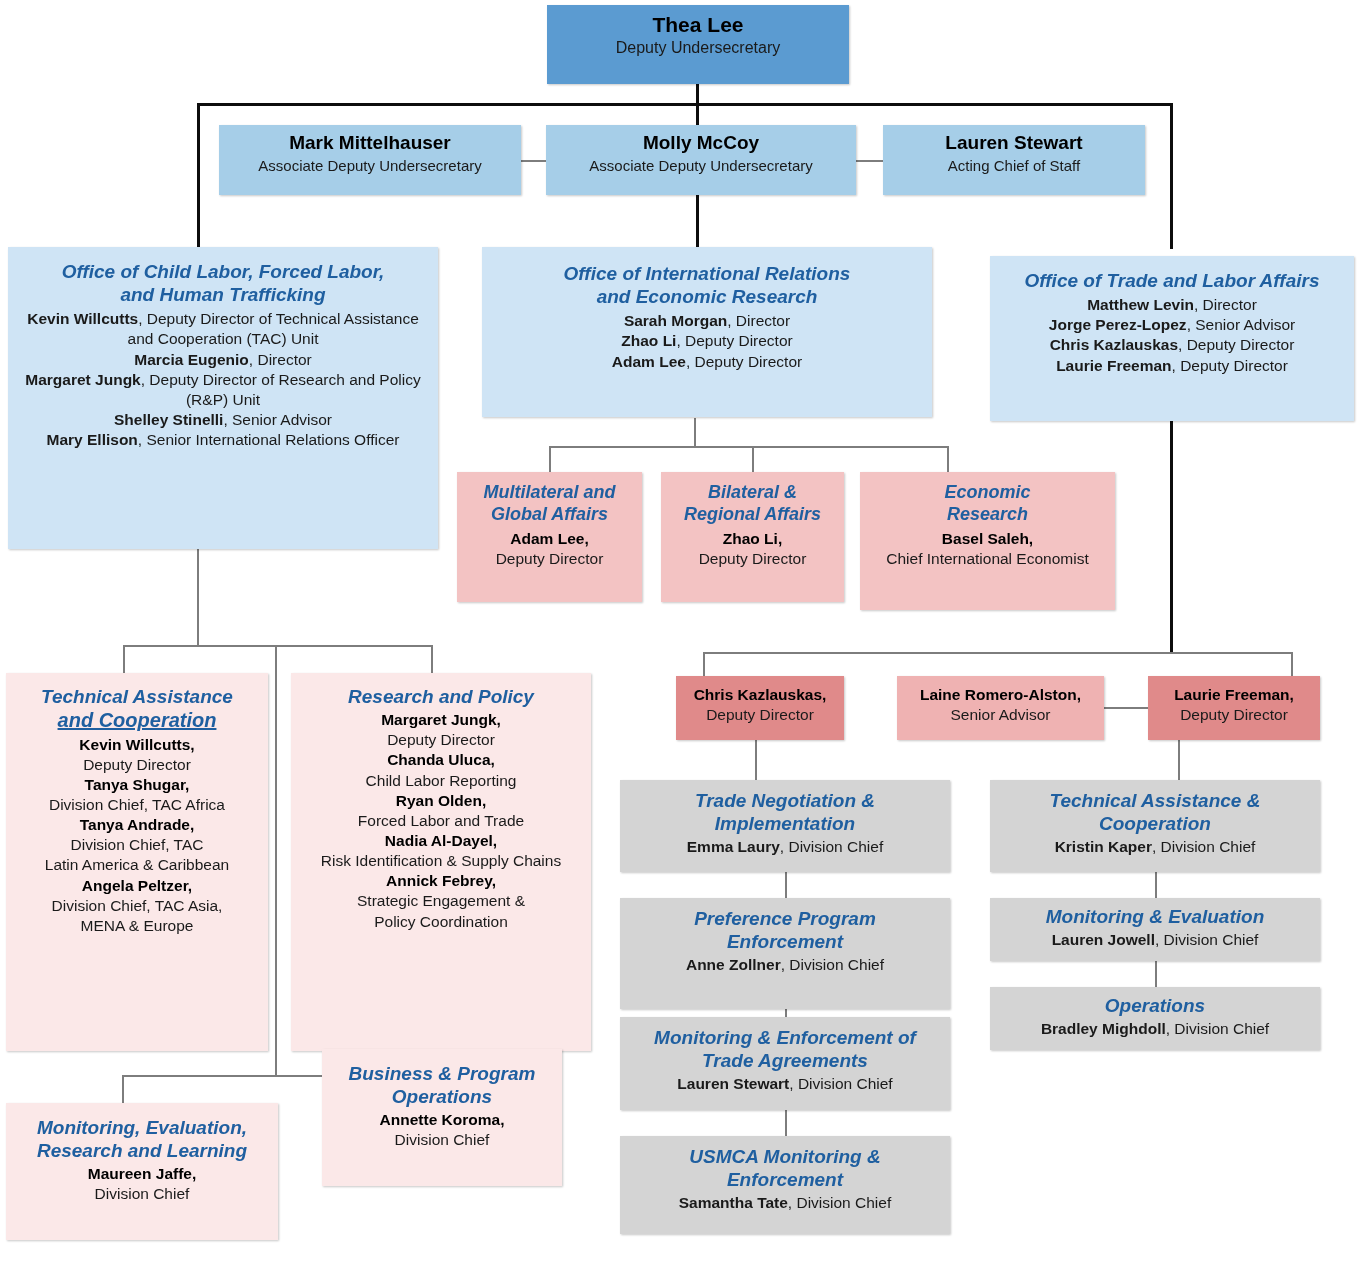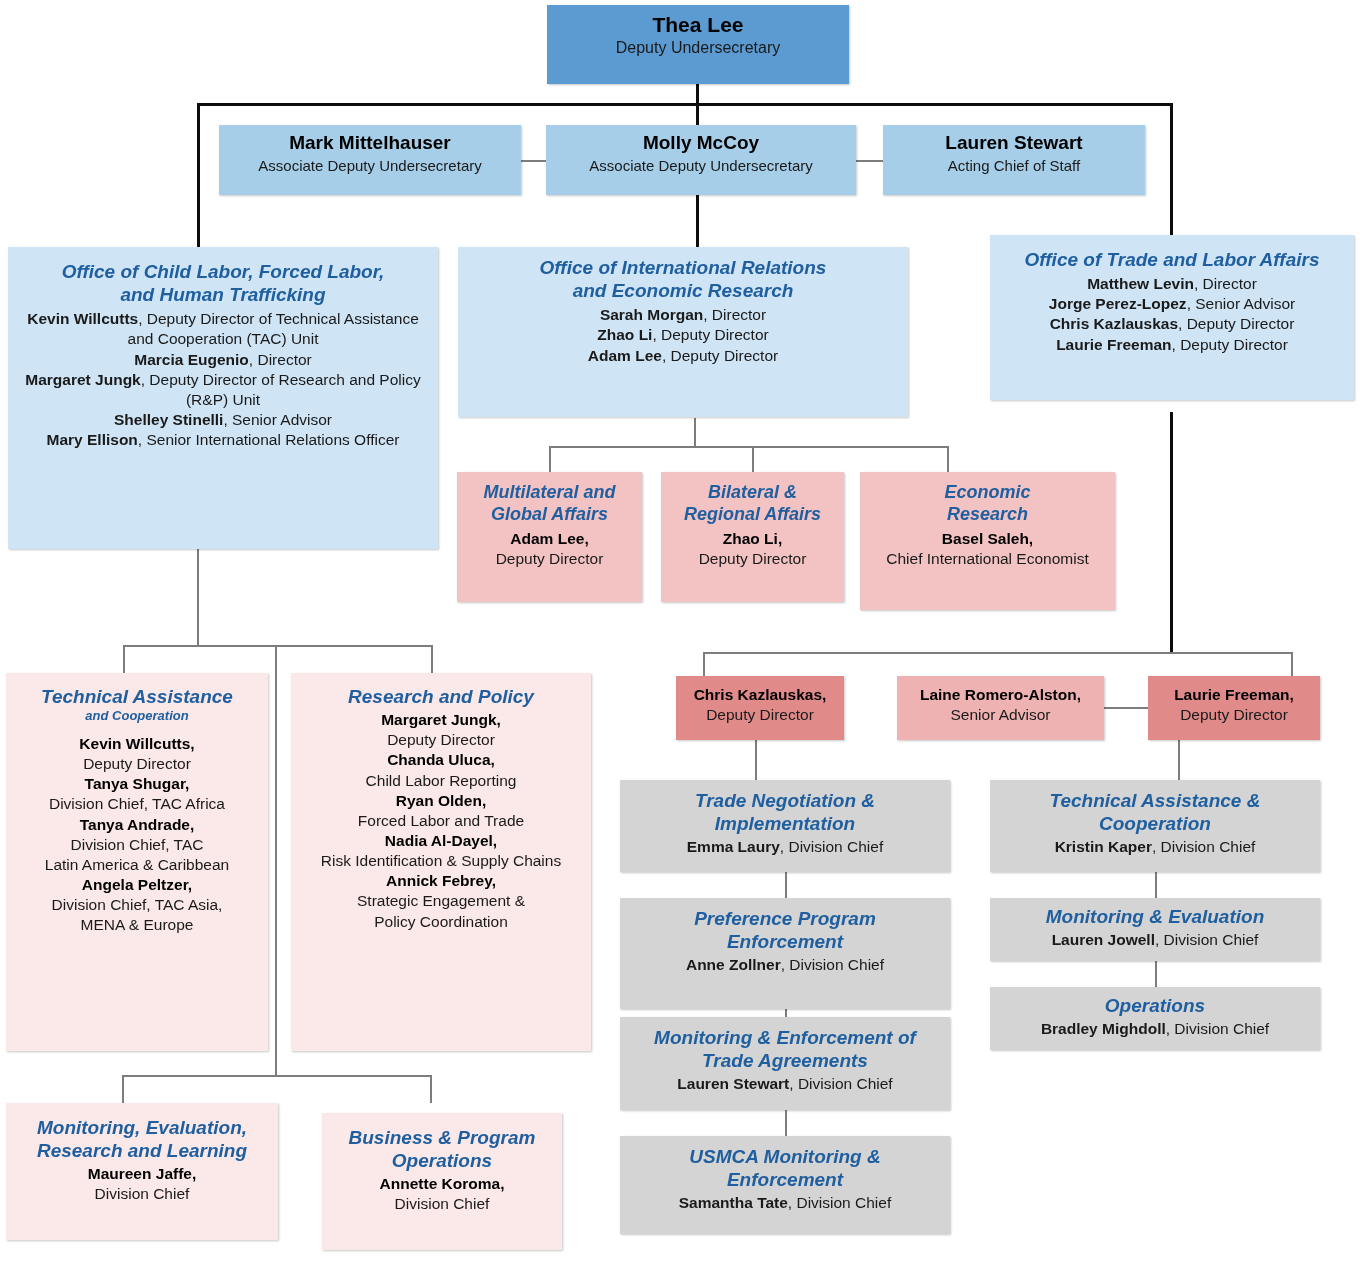--- a/index.html
+++ b/index.html
@@ -119,29 +119,29 @@
   <div class="box c-office shadow" style="left:8px; top:247px; width:430px; height:302px; padding-top:13px; font-size:15.5px;">
     <span class="ttl" style="font-size:19px;">Office of Child Labor, Forced Labor,</span>
     <span class="ttl" style="font-size:19px; margin-bottom:3px;">and Human Trafficking</span>
     <span class="ln"><b>Kevin Willcutts</b><span>, Deputy Director of Technical Assistance and Cooperation (TAC) Unit</span></span>
     <span class="ln"><b>Marcia Eugenio</b><span>, Director</span></span>
     <span class="ln"><b>Margaret Jungk</b><span>, Deputy Director of Research and Policy (R&amp;P) Unit</span></span>
     <span class="ln"><b>Shelley Stinelli</b><span>, Senior Advisor</span></span>
     <span class="ln"><b>Mary Ellison</b><span>, Senior International Relations Officer</span></span>
   </div>
 
-  <div class="box c-office shadow" style="left:458px; top:247px; width:450px; height:170px; padding-top:9px; font-size:15.5px;">
+  <div class="box c-office shadow" style="left:482px; top:247px; width:450px; height:170px; padding-top:15px; font-size:15.5px;">
     <span class="ttl" style="font-size:19px;">Office of International Relations</span>
     <span class="ttl" style="font-size:19px; margin-bottom:3px;">and Economic Research</span>
     <span class="ln"><b>Sarah Morgan</b><span>, Director</span></span>
     <span class="ln"><b>Zhao Li</b><span>, Deputy Director</span></span>
     <span class="ln"><b>Adam Lee</b><span>, Deputy Director</span></span>
   </div>
 
-  <div class="box c-office shadow" style="left:990px; top:235px; width:364px; height:165px; padding-top:13px; font-size:15.5px;">
+  <div class="box c-office shadow" style="left:990px; top:256px; width:364px; height:165px; padding-top:13px; font-size:15.5px;">
     <span class="ttl" style="font-size:19px; margin-bottom:3px;">Office of Trade and Labor Affairs</span>
     <span class="ln"><b>Matthew Levin</b><span>, Director</span></span>
     <span class="ln"><b>Jorge Perez-Lopez</b><span>, Senior Advisor</span></span>
     <span class="ln"><b>Chris Kazlauskas</b><span>, Deputy Director</span></span>
     <span class="ln"><b>Laurie Freeman</b><span>, Deputy Director</span></span>
   </div>
 
   <div class="box c-pink shadow" style="left:457px; top:472px; width:185px; height:130px; padding-top:10px; font-size:15.5px;">
     <span class="ttl" style="font-size:18px;">Multilateral and</span>
     <span class="ttl" style="font-size:18px; margin-bottom:3px;">Global Affairs</span>
@@ -158,21 +158,21 @@
 
   <div class="box c-pink shadow" style="left:860px; top:472px; width:255px; height:138px; padding-top:10px; font-size:15.5px;">
     <span class="ttl" style="font-size:18px;">Economic</span>
     <span class="ttl" style="font-size:18px; margin-bottom:3px;">Research</span>
     <span class="ln nm">Basel Saleh,</span>
     <span class="ln">Chief International Economist</span>
   </div>
 
   <div class="box c-pinkl shadow" style="left:6px; top:673px; width:262px; height:378px; padding-top:12px; font-size:15.5px;">
     <span class="ttl" style="font-size:19px;">Technical Assistance</span>
-    <span class="ttl" style="font-size:13px; margin-bottom:10px;">and Cooperation</span>
+    <span class="ttl" style="font-size:20px; margin-bottom:2px;text-decoration:underline;">and Cooperation</span>
     <span class="ln nm">Kevin Willcutts,</span>
     <span class="ln">Deputy Director</span>
     <span class="ln nm">Tanya Shugar,</span>
     <span class="ln">Division Chief, TAC Africa</span>
     <span class="ln nm">Tanya Andrade,</span>
     <span class="ln">Division Chief, TAC</span>
     <span class="ln">Latin America &amp; Caribbean</span>
     <span class="ln nm">Angela Peltzer,</span>
     <span class="ln">Division Chief, TAC Asia,</span>
     <span class="ln">MENA &amp; Europe</span>
@@ -193,21 +193,21 @@
     <span class="ln">Policy Coordination</span>
   </div>
 
   <div class="box c-pinkl shadow" style="left:6px; top:1103px; width:272px; height:137px; padding-top:13px; font-size:15.5px;">
     <span class="ttl" style="font-size:19px;">Monitoring, Evaluation,</span>
     <span class="ttl" style="font-size:19px; margin-bottom:2px;">Research and Learning</span>
     <span class="ln nm">Maureen Jaffe,</span>
     <span class="ln">Division Chief</span>
   </div>
 
-  <div class="box c-pinkl shadow" style="left:322px; top:1113px; width:240px; height:137px; padding-top:13px; font-size:15.5px;">
+  <div class="box c-pinkl shadow" style="left:322px; top:1049px; width:240px; height:137px; padding-top:13px; font-size:15.5px;">
     <span class="ttl" style="font-size:19px;">Business &amp; Program</span>
     <span class="ttl" style="font-size:19px; margin-bottom:2px;">Operations</span>
     <span class="ln nm">Annette Koroma,</span>
     <span class="ln">Division Chief</span>
   </div>
 
   <div class="box c-pinkd shadow" style="left:676px; top:676px; width:168px; height:64px; padding-top:9px; font-size:15.5px;">
     <span class="ln nm">Chris Kazlauskas,</span>
     <span class="ln">Deputy Director</span>
   </div>

